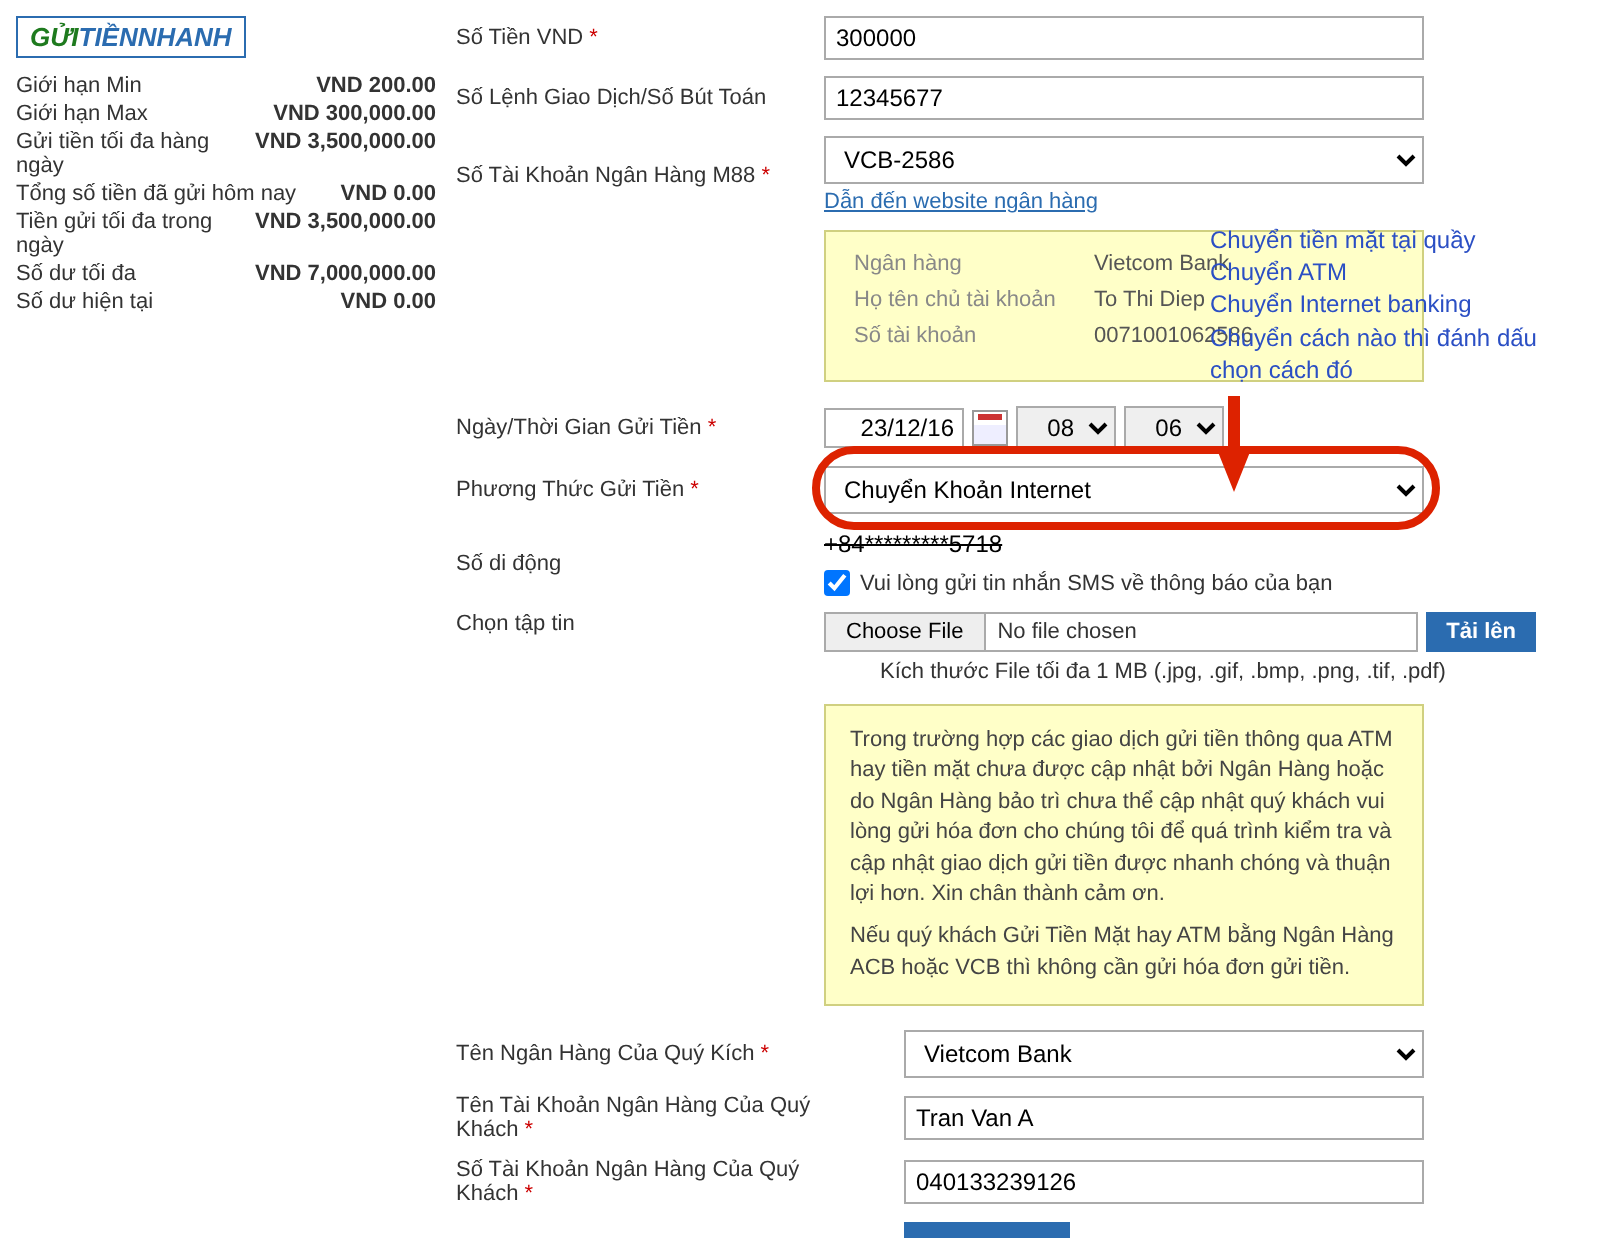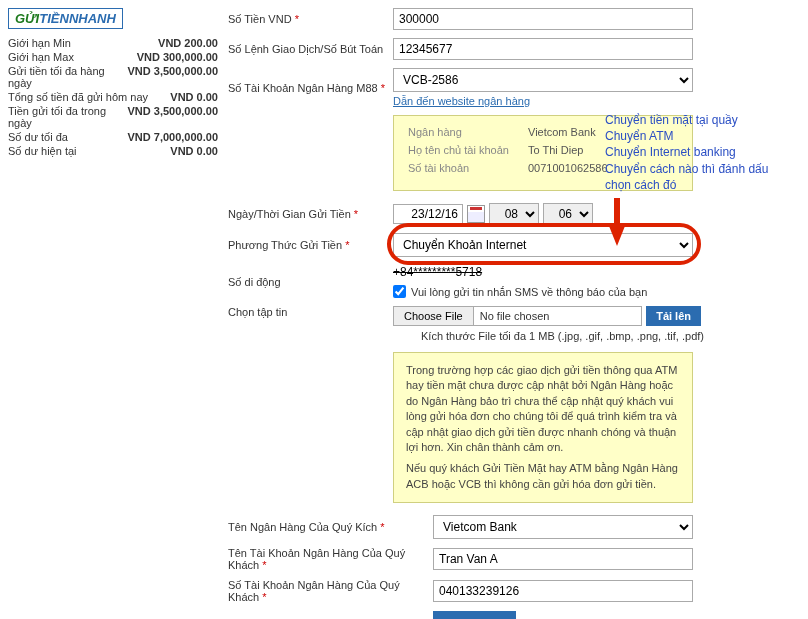--- a/index.html
+++ b/index.html
@@ -6,21 +6,21 @@
 body { font-family: Arial, sans-serif; font-size: 11px; color: #333; padding: 8px; width: 808px; }
 .container { display: flex; }
 .sidebar { width: 220px; padding-right: 10px; }
 .logo-box { border: 1px solid #2b6cb0; padding: 2px 6px; display: inline-block; margin-bottom: 8px; background: #fff; }
 .logo-text { font-size: 13px; font-weight: bold; font-style: italic; color: #2b6cb0; }
 .logo-green { color: #1e7a1e; }
 .sidebar-row { display: flex; font-size: 11px; margin-bottom: 2px; }
 .sidebar-label { flex: 1; }
 .sidebar-val { font-weight: bold; text-align: left; white-space: nowrap; }
 .main { flex: 1; }
-.form-row { display: flex; align-items: center; margin-bottom: 8px; }
+.form-row { display: flex; align-items: center; margin-bottom: 8px; gap: 19px; }
 .form-label { width: 165px; font-size: 11px; }
 .req { color: #c00; }
 .form-field { flex: 1; }
 .txt-input { width: 300px; padding: 3px 5px; border: 1px solid #aaa; font-size: 12px; }
 .select { width: 300px; padding: 3px 5px; border: 1px solid #aaa; font-size: 12px; background: #fff; }
 .link { color: #2b6cb0; text-decoration: underline; font-size: 11px; cursor: pointer; }
 .bank-box { background: #ffffc8; border: 1px solid #d0d080; padding: 10px 14px; width: 300px; margin-bottom: 4px; position: relative; }
 .bank-row { display: flex; margin-bottom: 6px; font-size: 11px; }
 .bank-lbl { width: 120px; color: #888; }
 .bank-val { color: #555; }
@@ -152,21 +152,21 @@
         <div class="checkbox-row" style="margin-top:6px;">
           <input type="checkbox" checked="" style="">
           <span>Vui lòng gửi tin nhắn SMS về thông báo của bạn</span>
         </div>
       </div>
     </div>
 
     <div class="form-row" style="align-items:flex-start;">
       <div class="form-label"><span>Chọn tập tin</span></div>
       <div class="form-field">
-        <div class="file-row" style="width:308px;justify-content:flex-end;">
+        <div class="file-row" style="width:356px;justify-content:flex-end;">
           <div style="display:flex;border:1px solid #aaa;flex:1;">
             <button class="file-btn" style="border:none;border-right:1px solid #aaa;">Choose File</button>
             <div class="file-txt" style="border:none;">No file chosen</div>
           </div>
           <button class="upload-btn">Tải lên</button>
         </div>
         <div class="file-hint">Kích thước File tối đa 1 MB (.jpg, .gif, .bmp, .png, .tif, .pdf)</div>
       </div>
     </div>
 

